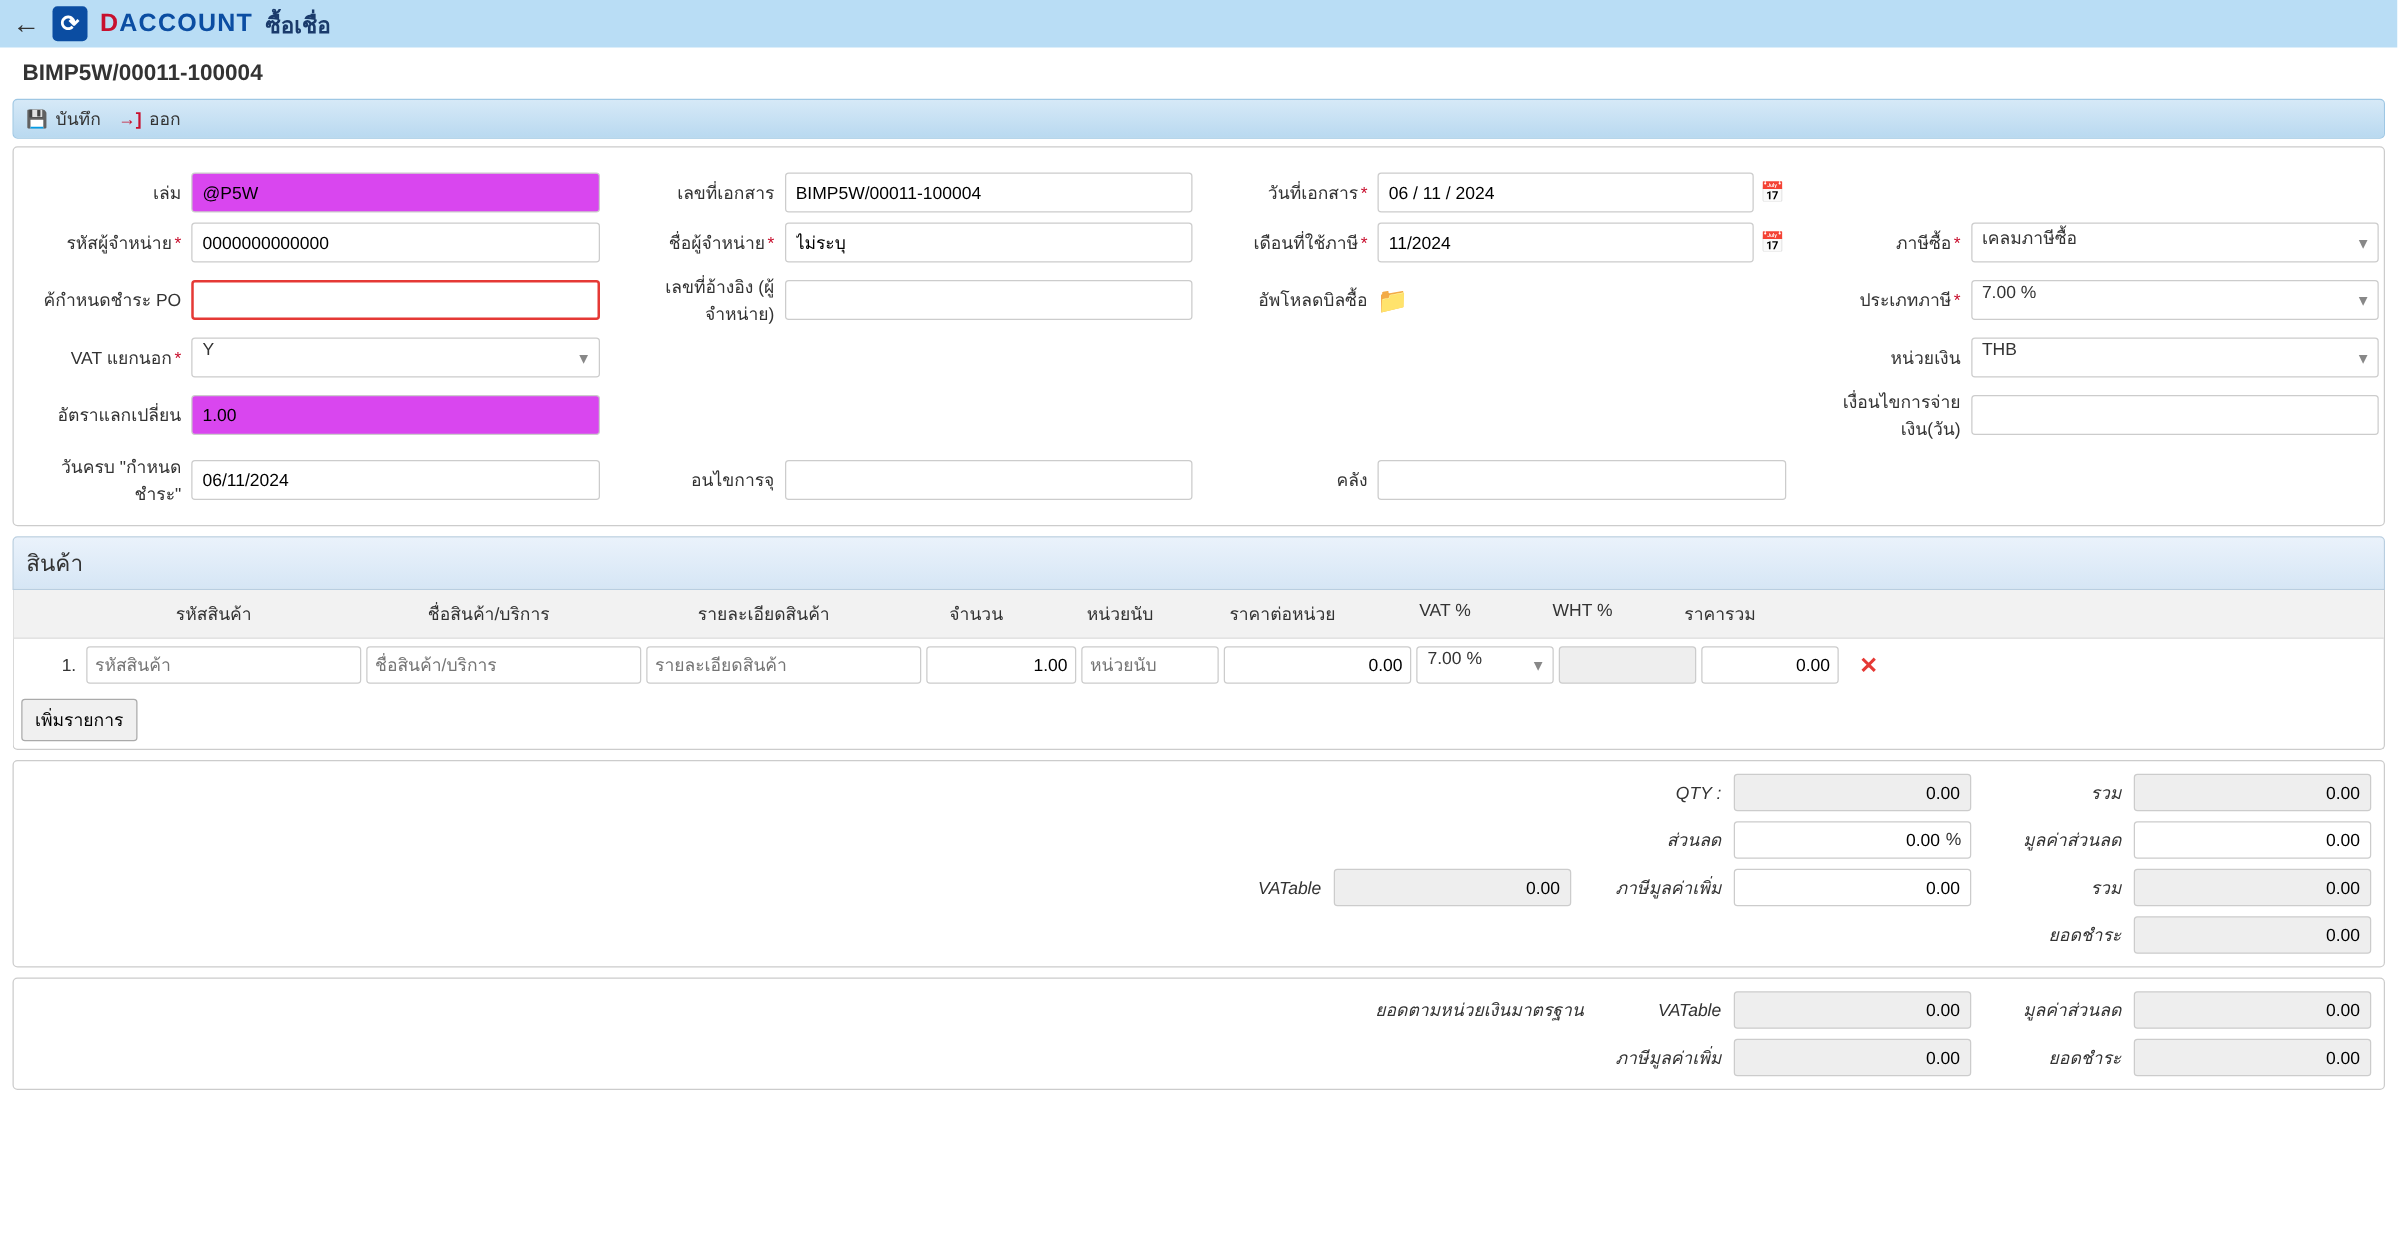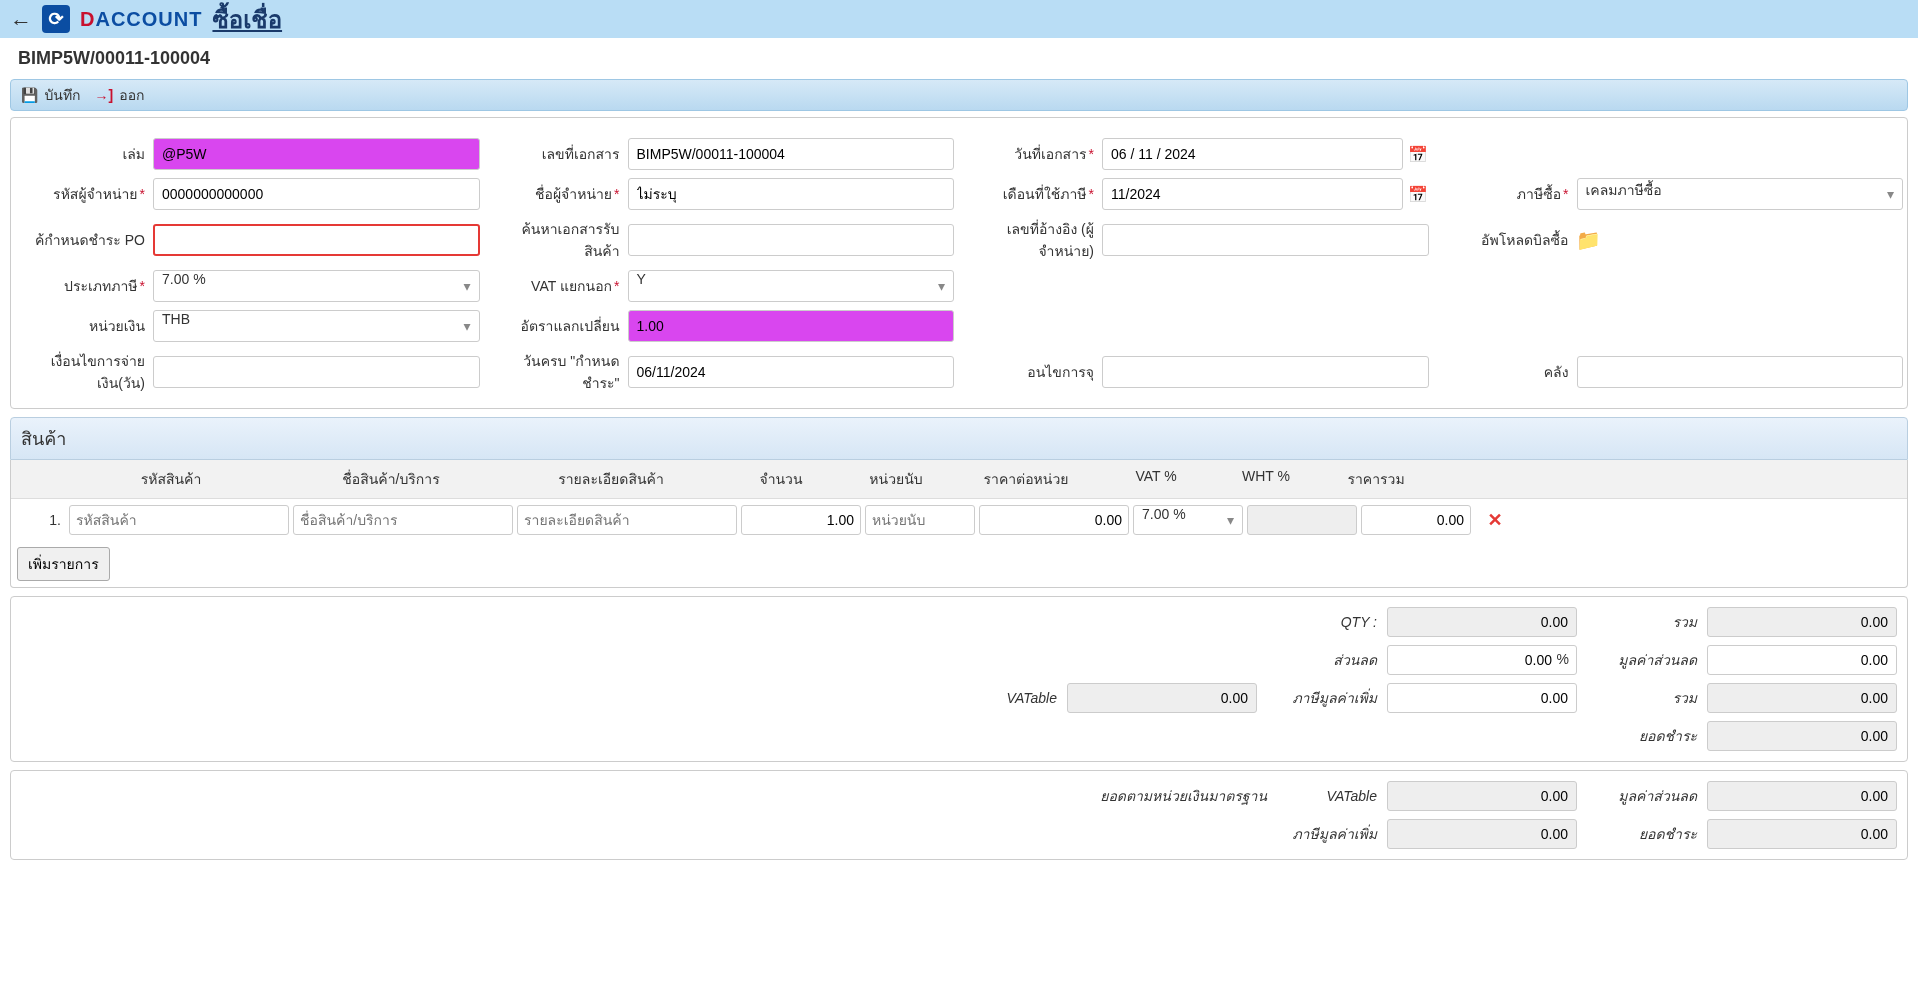--- a/index.html
+++ b/index.html
@@ -5,21 +5,21 @@
 * { margin:0; padding:0; box-sizing:border-box; font-family:Arial,"Tahoma",sans-serif; }
 body { background:#fff; font-size:14px; color:#333; }
 
 
 .topbar { background:#b9ddf5; height:38px; display:flex; align-items:center; padding:0 10px; gap:10px; }
 .back-arrow { font-size:22px; cursor:pointer; }
 .logo-box { background:#0b4da2; color:#fff; width:28px; height:28px; border-radius:4px; display:flex; align-items:center; justify-content:center; font-weight:bold; font-size:18px; }
 .brand { font-size:20px; font-weight:bold; letter-spacing:1px; }
 .brand .d { color:#c8102e; }
 .brand .rest { color:#0b4da2; }
-.page-title-top { font-size:24px; font-weight:bold; color:#1a3a6b;text-decoration:underline; }
+.page-title-top { font-size:18px; font-weight:bold; color:#1a3a6b; }
 
 
 .docnum-bar { padding:10px 18px; font-size:18px; font-weight:bold; }
 
 
 .toolbar { margin:0 10px; background:linear-gradient(#d6e9f7,#b9d9f0); border:1px solid #9ec7e4; border-radius:4px; height:32px; display:flex; align-items:center; gap:14px; padding:0 10px; }
 .tb-btn { display:flex; align-items:center; gap:6px; cursor:pointer; font-size:14px;}
 .tb-btn.save .ico { color:#0b4da2; }
 .tb-btn.exit { color:#333; }
 .tb-btn.exit .ico { color:#c8102e; font-weight:bold; }
@@ -137,24 +137,20 @@
       <div class="ctrl">
           <div class="sel"><span>เคลมภาษีซื้อ</span><span class="dd-caret">▾</span></div>
         </div>
       </div>
 
     <div class="field hl-red">
         <label>ค้กำหนดชำระ PO</label>
       <div class="ctrl"><input class="inp" style=""></div>
       </div>
     <div class="field">
-        <label>ค้นหาเอกสารรับสินค้า</label>
-      <div class="ctrl"><input class="inp" style=""></div>
-      </div>
-    <div class="field">
         <label>เลขที่อ้างอิง (ผู้จำหน่าย)</label>
       <div class="ctrl"><input class="inp" style=""></div>
       </div>
     <div class="field">
         <label>อัพโหลดบิลซื้อ</label>
       <div class="ctrl"><span class="folder-ico">📁</span></div>
       </div>
 
     <div class="field">
         <label class="req">ประเภทภาษี</label>

